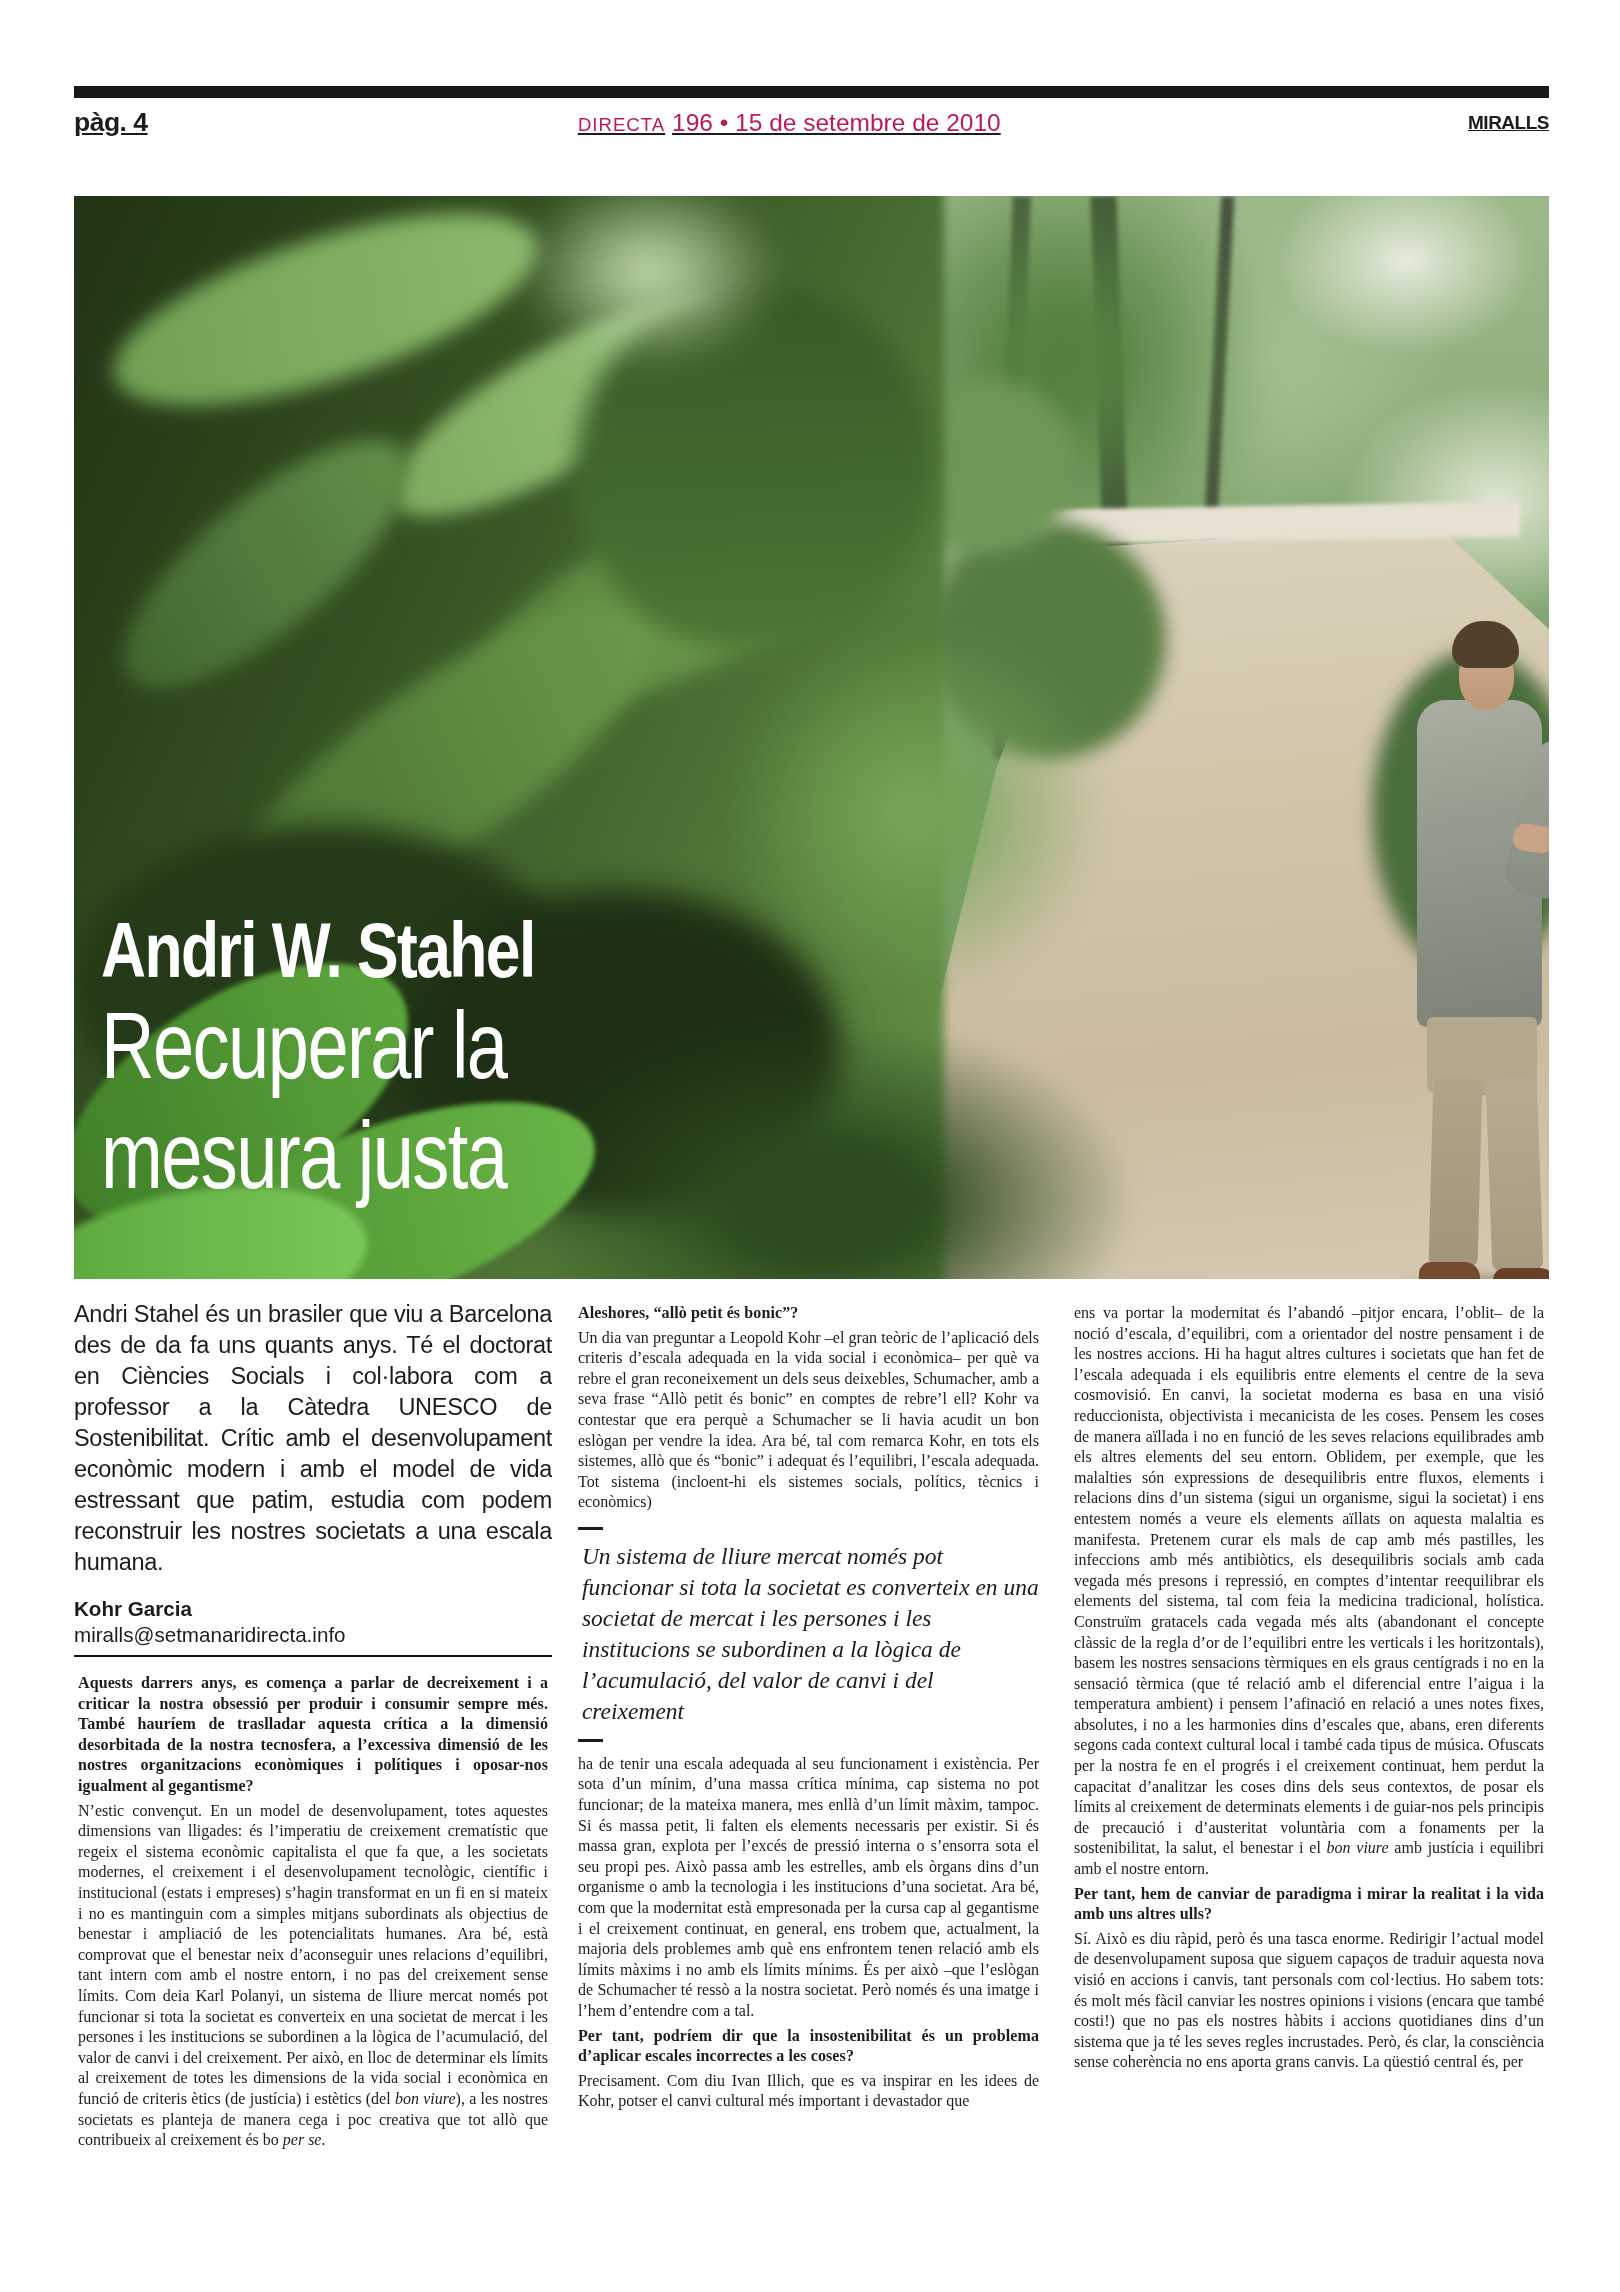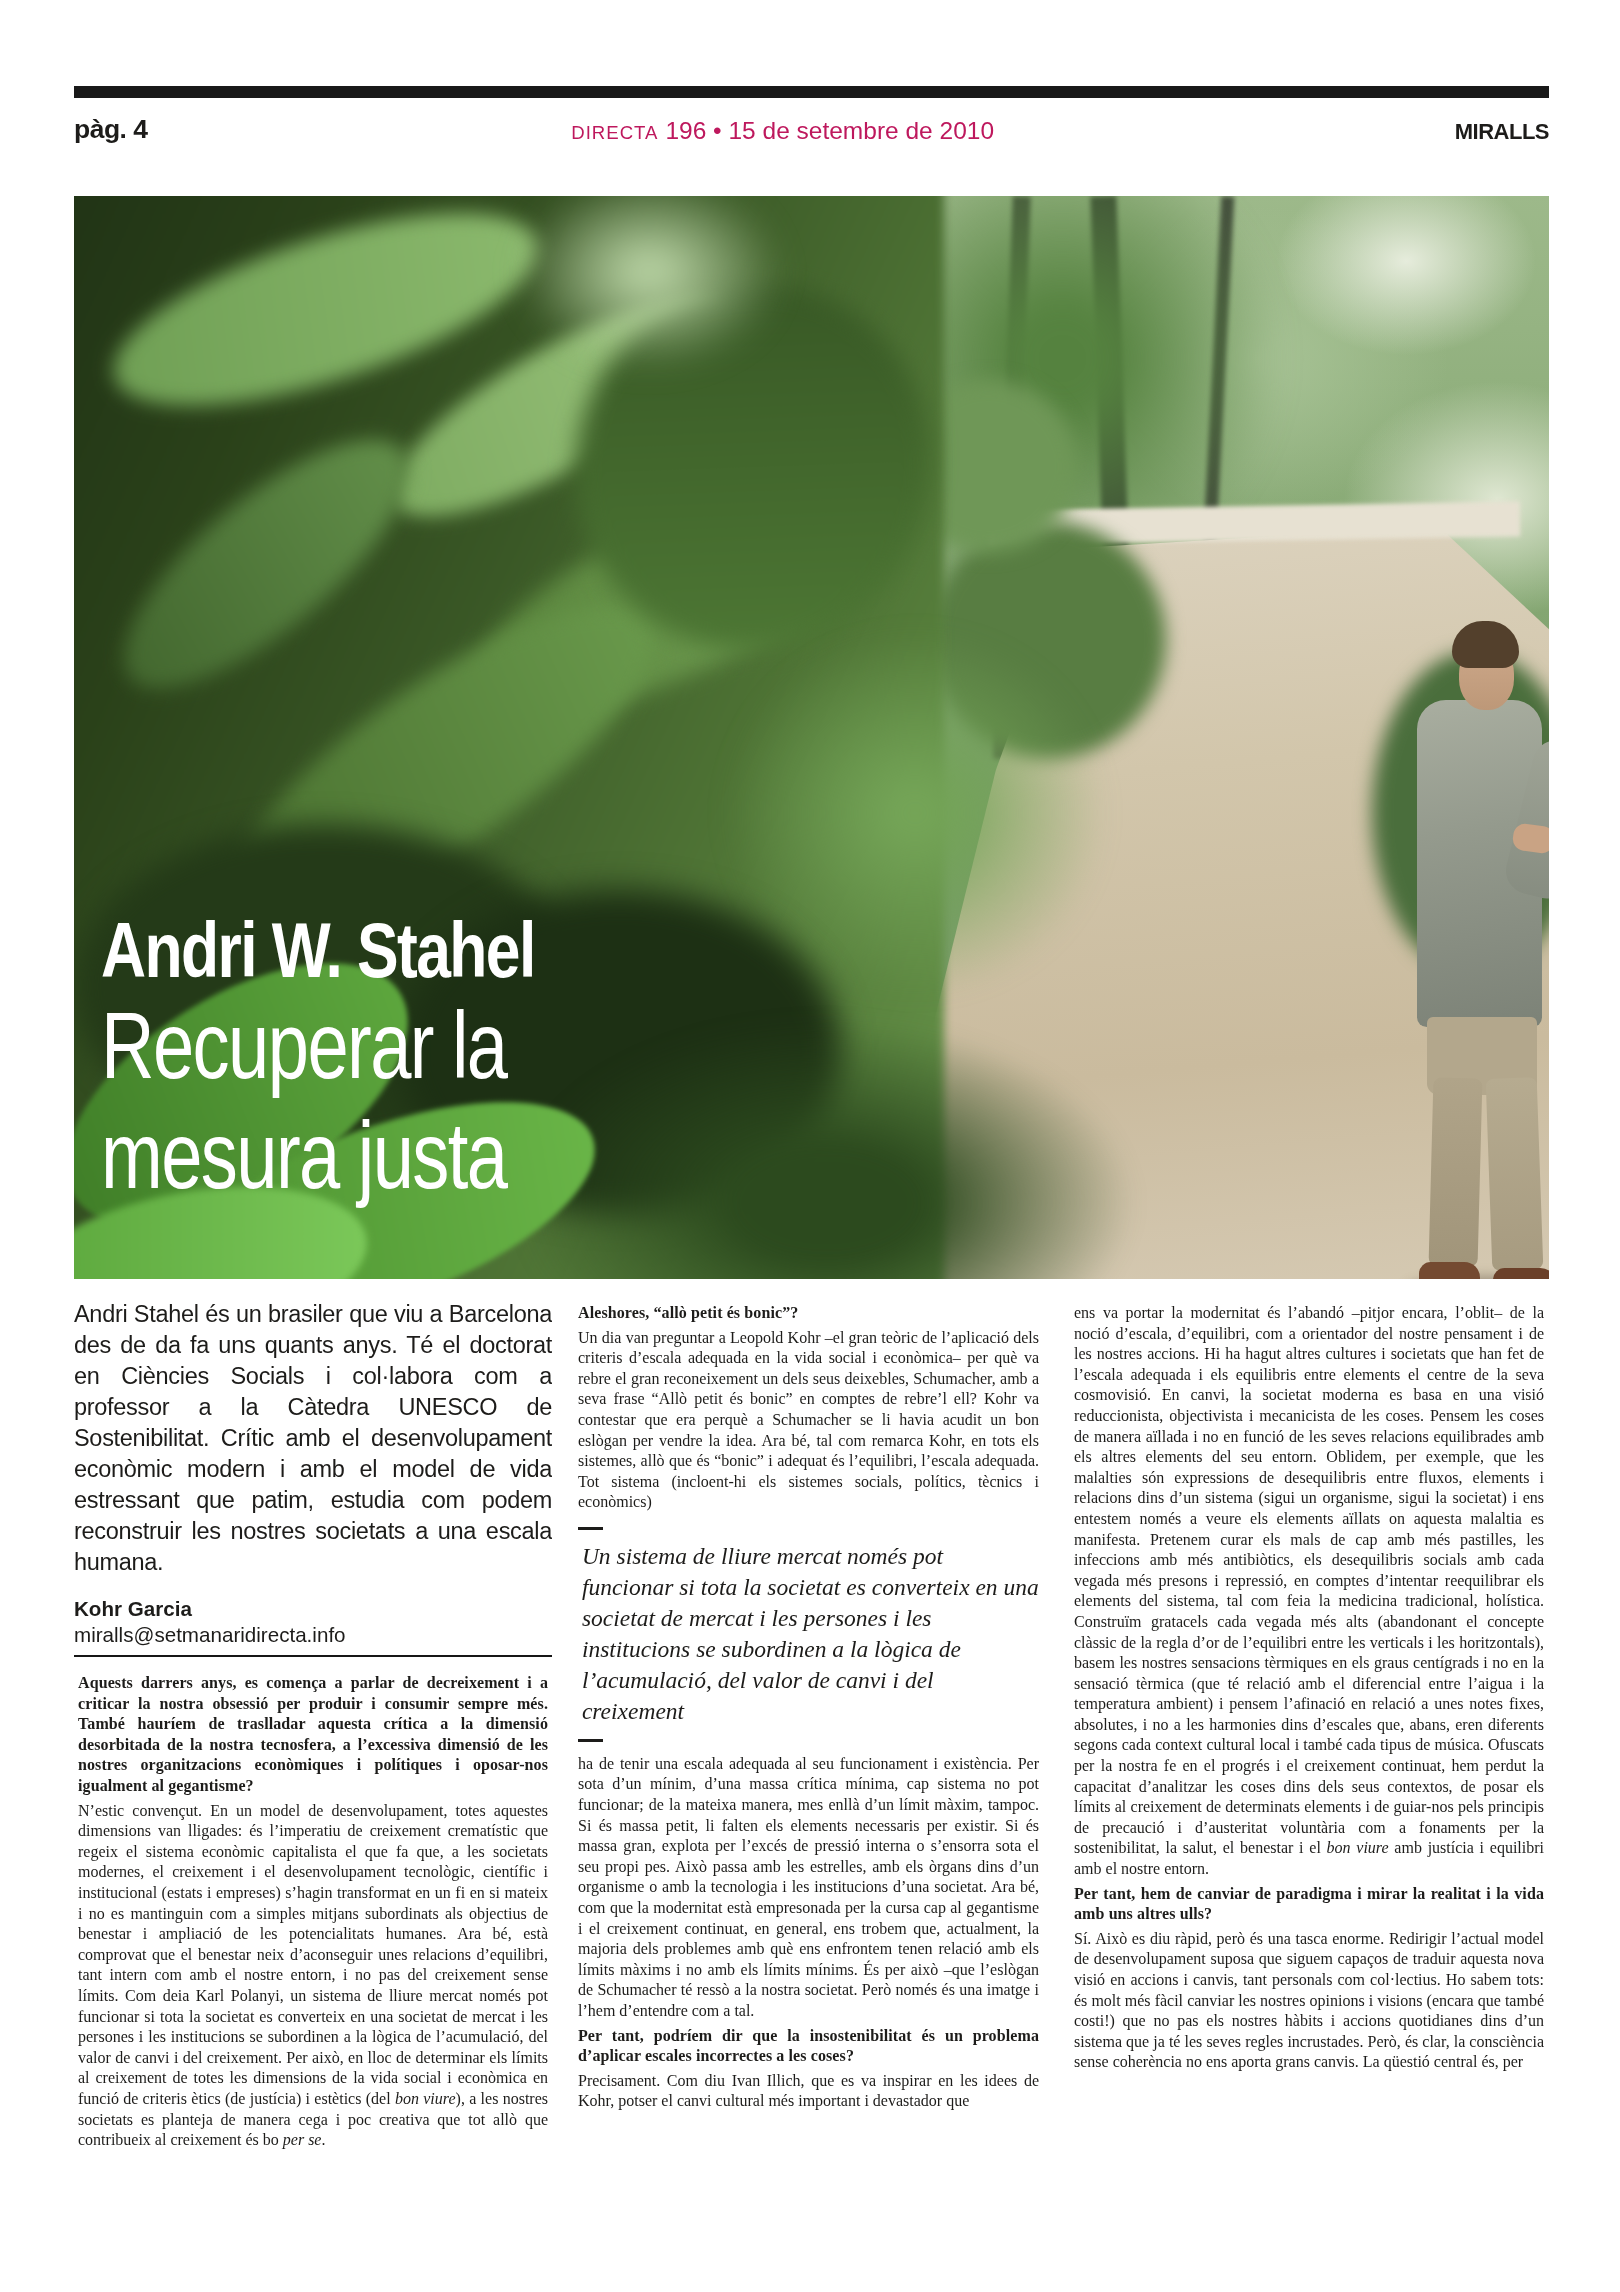--- a/index.html
+++ b/index.html
@@ -2,25 +2,25 @@
 <html lang="ca"><head>
 <meta charset="utf-8">
 <style>
   html,body{margin:0;padding:0;}
   body{width:1620px;height:2293px;position:relative;background:#ffffff;
        font-family:"Liberation Sans",sans-serif;color:#1d1c1a;overflow:hidden;}
 
   
   .header-bar{position:absolute;left:74px;width:1475px;top:86px;height:11.8px;background:#191919;}
   .header-row{position:absolute;left:74px;width:1475px;top:100px;height:45px;
-              display:flex;justify-content:space-between;align-items:flex-end;}
+              display:flex;justify-content:space-between;align-items:center;text-decoration:underline;}
   .page-label{font-weight:700;font-size:26.5px;letter-spacing:-0.5px;}
   .issue{font-size:24.5px;color:#be185d;}
   .issue .brand{font-size:18.6px;letter-spacing:1px;margin-right:6.9px;}
-  .section-label{font-weight:700;font-size:22px;letter-spacing:-0.5px;margin-left:37px;}
+  .section-label{font-weight:700;font-size:19px;letter-spacing:-0.5px;margin-left:37px;}
 
   
   .photo{position:absolute;left:74px;top:196px;width:1475px;height:1083px;overflow:hidden;background:#ec4899;}
   .ph{position:absolute;}
   .ph-right{left:56%;top:0;width:44%;height:100%;z-index:0;background:
     radial-gradient(ellipse 216px 157px at 78% 6%, #e6ecdc 0%, rgba(230,236,220,0) 60%),
     radial-gradient(ellipse 255px 196px at 92% 28%, #dfe7d2 0%, rgba(223,231,210,0) 60%),
     radial-gradient(ellipse 294px 235px at 55% 15%, #a8c396 0%, rgba(168,195,150,0) 65%),
     linear-gradient(180deg,#9db98a 0%,#86a873 35%,#76996a 60%,#83a471 100%);}
   .trunk{top:0;background:#46523e;filter:blur(2.9px);z-index:1;}

